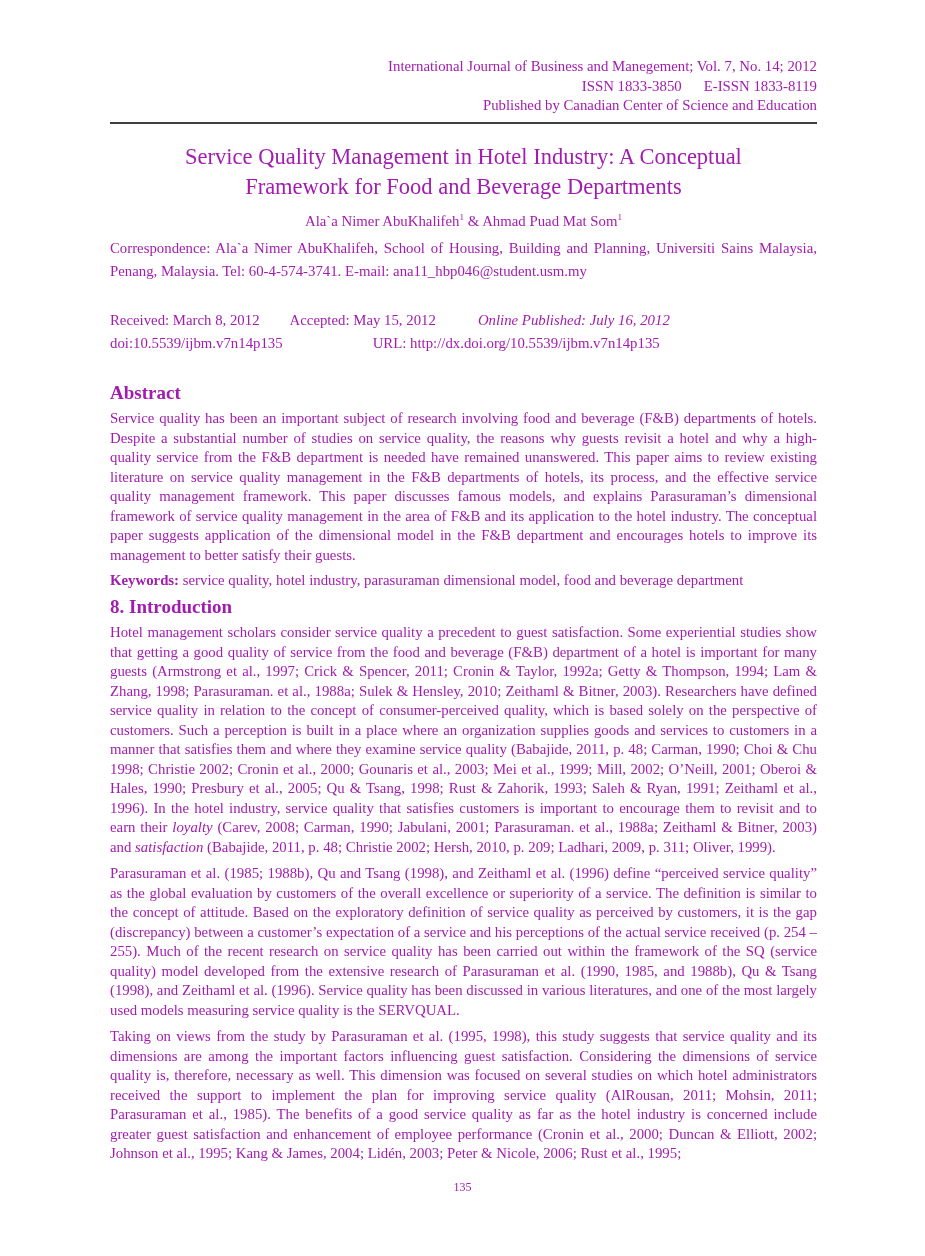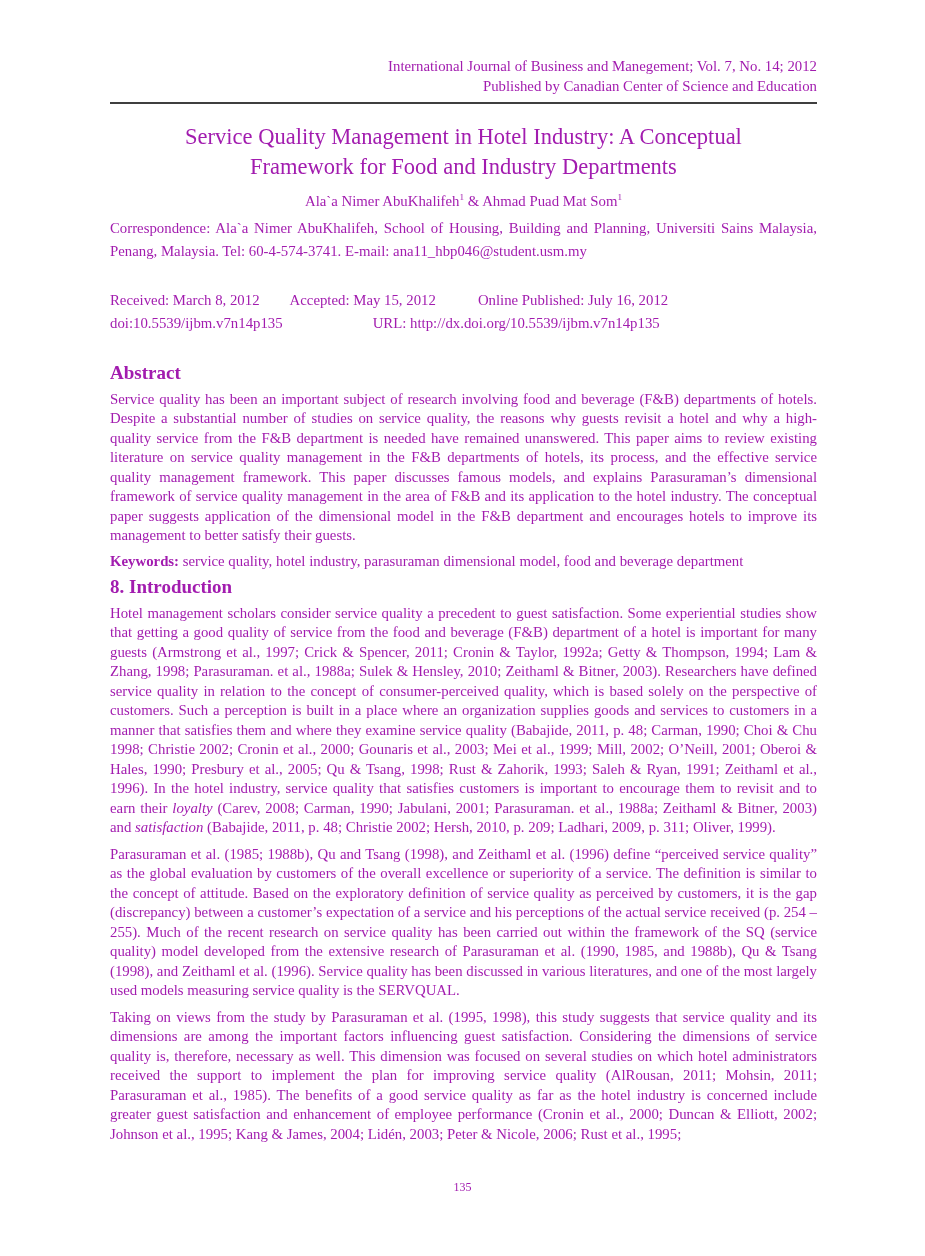--- a/index.html
+++ b/index.html
@@ -39,21 +39,21 @@
     text-align: center;
     font-size: 14.8px;
   }
   sup { font-size: 0.62em; vertical-align: super; line-height: 0; }
   
   p, .line { font-size: 14.8px; line-height: 19.5px; }
   .affiliation { margin-top: 13px; }
   .correspondence { margin-top: 7px; line-height: 23px; text-align: justify; }
   .dates { margin-top: 29px; font-size: 14.8px; }
   .dates .accepted { margin-left: 30px; }
-  .dates .published { margin-left: 42px; }
+  .dates .published { margin-left: 42px; font-style: italic; }
   .doiline { margin-top: 6px; font-size: 14.8px; }
   .doiline .url { margin-left: 90px; }
   
   h2.section { margin-top: 31px; font-size: 19px; font-weight: bold; line-height: 19.5px; }
   h2.intro-heading { margin-top: 6px; }
   p.body { margin-top: 7px; text-align: justify; }
   p.keywords { margin-top: 6px; text-align: justify; }
   em { font-style: italic; }
   b { font-weight: bold; }
   
@@ -66,27 +66,30 @@
   }
 </style>
 </head>
 <body>
 
 <div class="page">
   <div class="content">
 
     <div class="jheader">
       <div class="line">International Journal of Business and Manegement; Vol. 7, No. 14; 2012</div>
+      <div class="line">
+        <span>ISSN 1833-3850</span><span class="issn-gap">E-ISSN 1833-8119</span>
+      </div>
       <div class="line">Published by Canadian Center of Science and Education</div>
     </div>
     <hr class="header-rule">
 
     <h1 class="title">
       <span>Service Quality Management in Hotel Industry: A Conceptual</span><br>
-      <span>Framework for Food and Industry Departments</span>
+      <span>Framework for Food and Beverage Departments</span>
     </h1>
 
     <div class="authors">
       <span>Ala`a Nimer AbuKhalifeh</span><sup>1</sup><span> &amp; </span><span>Ahmad Puad Mat Som</span><sup>1</sup>
     </div>
 
 
     <p class="correspondence">Correspondence: Ala`a Nimer AbuKhalifeh, School of Housing, Building and Planning, Universiti Sains Malaysia, Penang, Malaysia. Tel: 60-4-574-3741. E-mail: ana11_hbp046@student.usm.my</p>
 
     <div class="dates">

